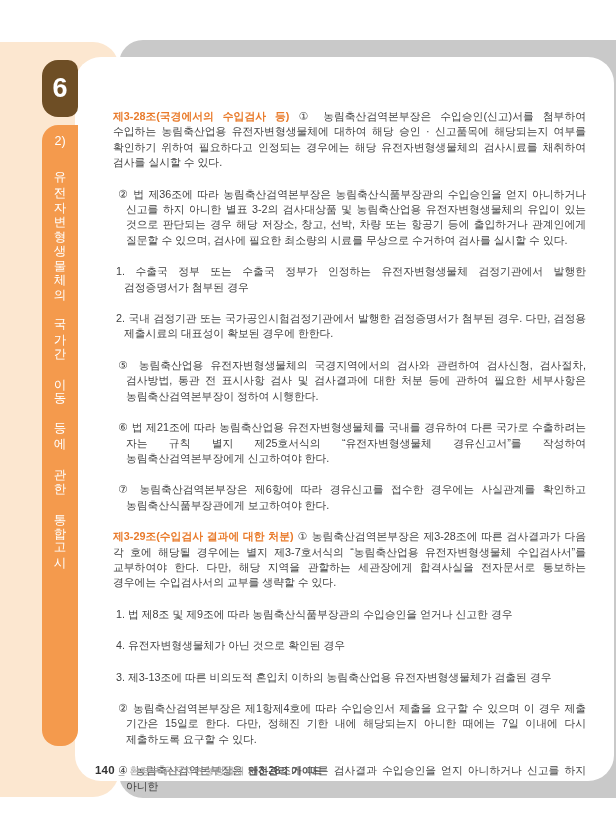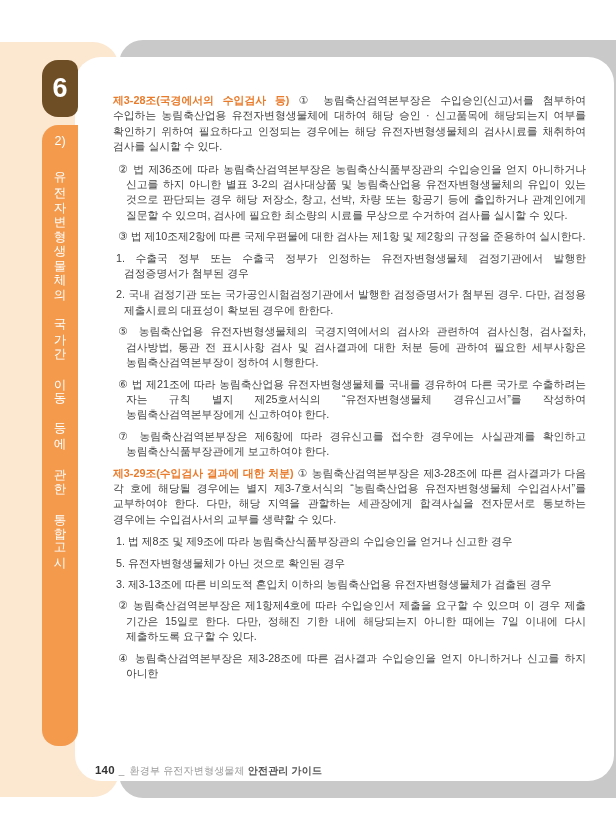--- a/index.html
+++ b/index.html
@@ -39,21 +39,21 @@
     padding-top:10px;line-height:36px;white-space:pre;
   }
   .section-tab .num{text-combine-upright:all;letter-spacing:0;}
   
   .content{
     position:absolute;left:75px;top:57px;width:539px;
     box-sizing:border-box;padding:36px 28px 0 38px;
     color:#3f3f3f;font-size:10.8px;line-height:15.4px;
     text-align:justify;word-break:keep-all;
   }
-  .content p{margin:0 0 6px 0;}
+  .content p{margin:16px 0 6px 0;}
   .content p.p0{margin-bottom:7px;}
   .heading{color:#e97b2b;font-weight:bold;}
   .pc{padding-left:13px;text-indent:-8px;}   
   .pn{padding-left:11px;text-indent:-8px;}   
   .sec2{margin-top:15px;}
   .last-justify{text-align-last:justify;}
   
   .footer{
     position:absolute;left:95px;top:764px;
     font-size:10px;color:#9a9a9a;letter-spacing:0.2px;
@@ -73,30 +73,29 @@
   <span>6</span>
 </div>
 
 <div class="section-tab">
   <div class="vtext"><span class="num">2)</span><span> 유전자변형생물체의 국가간 이동 등에 관한 통합고시</span></div>
 </div>
 
 <div class="content">
   <p class="p0"><span class="heading">제3-28조(국경에서의 수입검사 등)</span> <span>① 농림축산검역본부장은 수입승인(신고)서를 첨부하여 수입하는 농림축산업용 유전자변형생물체에 대하여 해당 승인 · 신고품목에 해당되는지 여부를 확인하기 위하여 필요하다고 인정되는 경우에는 해당 유전자변형생물체의 검사시료를 채취하여 검사를 실시할 수 있다.</span></p>
   <p class="pc">② 법 제36조에 따라 농림축산검역본부장은 농림축산식품부장관의 수입승인을 얻지 아니하거나 신고를 하지 아니한 별표 3-2의 검사대상품 및 농림축산업용 유전자변형생물체의 유입이 있는 것으로 판단되는 경우 해당 저장소, 창고, 선박, 차량 또는 항공기 등에 출입하거나 관계인에게 질문할 수 있으며, 검사에 필요한 최소량의 시료를 무상으로 수거하여 검사를 실시할 수 있다.</p>
-  <p class="pc">③ 법 제10조제2항에 따른 국제우편물에 대한 검사는 제1항 및 제2항의 규정을 준용하여 실시한다.</p>
   <p class="pn">1. 수출국 정부 또는 수출국 정부가 인정하는 유전자변형생물체 검정기관에서 발행한 검정증명서가 첨부된 경우</p>
   <p class="pn">2. 국내 검정기관 또는 국가공인시험검정기관에서 발행한 검정증명서가 첨부된 경우. 다만, 검정용 제출시료의 대표성이 확보된 경우에 한한다.</p>
   <p class="pc">⑤ 농림축산업용 유전자변형생물체의 국경지역에서의 검사와 관련하여 검사신청, 검사절차, 검사방법, 통관 전 표시사항 검사 및 검사결과에 대한 처분 등에 관하여 필요한 세부사항은 농림축산검역본부장이 정하여 시행한다.</p>
   <p class="pc">⑥ 법 제21조에 따라 농림축산업용 유전자변형생물체를 국내를 경유하여 다른 국가로 수출하려는 자는 규칙 별지 제25호서식의 “유전자변형생물체 경유신고서”를 작성하여 농림축산검역본부장에게 신고하여야 한다.</p>
   <p class="pc">⑦ 농림축산검역본부장은 제6항에 따라 경유신고를 접수한 경우에는 사실관계를 확인하고 농림축산식품부장관에게 보고하여야 한다.</p>
 
   <p class="p0 sec2"><span class="heading">제3-29조(수입검사 결과에 대한 처분)</span> <span>① 농림축산검역본부장은 제3-28조에 따른 검사결과가 다음 각 호에 해당될 경우에는 별지 제3-7호서식의 “농림축산업용 유전자변형생물체 수입검사서”를 교부하여야 한다. 다만, 해당 지역을 관할하는 세관장에게 합격사실을 전자문서로 통보하는 경우에는 수입검사서의 교부를 생략할 수 있다.</span></p>
   <p class="pn">1. 법 제8조 및 제9조에 따라 농림축산식품부장관의 수입승인을 얻거나 신고한 경우</p>
-  <p class="pn">5. 유전자변형생물체가 아닌 것으로 확인된 경우</p>
+  <p class="pn">4. 유전자변형생물체가 아닌 것으로 확인된 경우</p>
   <p class="pn">3. 제3-13조에 따른 비의도적 혼입치 이하의 농림축산업용 유전자변형생물체가 검출된 경우</p>
   <p class="pc">② 농림축산검역본부장은 제1항제4호에 따라 수입승인서 제출을 요구할 수 있으며 이 경우 제출 기간은 15일로 한다. 다만, 정해진 기한 내에 해당되는지 아니한 때에는 7일 이내에 다시 제출하도록 요구할 수 있다.</p>
   <p class="pc last-justify">④ 농림축산검역본부장은 제3-28조에 따른 검사결과 수입승인을 얻지 아니하거나 신고를 하지 아니한</p>
 </div>
 
 <div class="footer">
   <span class="pagenum">140</span><span class="sep">_</span><span>환경부 유전자변형생물체</span> <span class="strong">안전관리 가이드</span>
 </div>
 
 </body></html>

